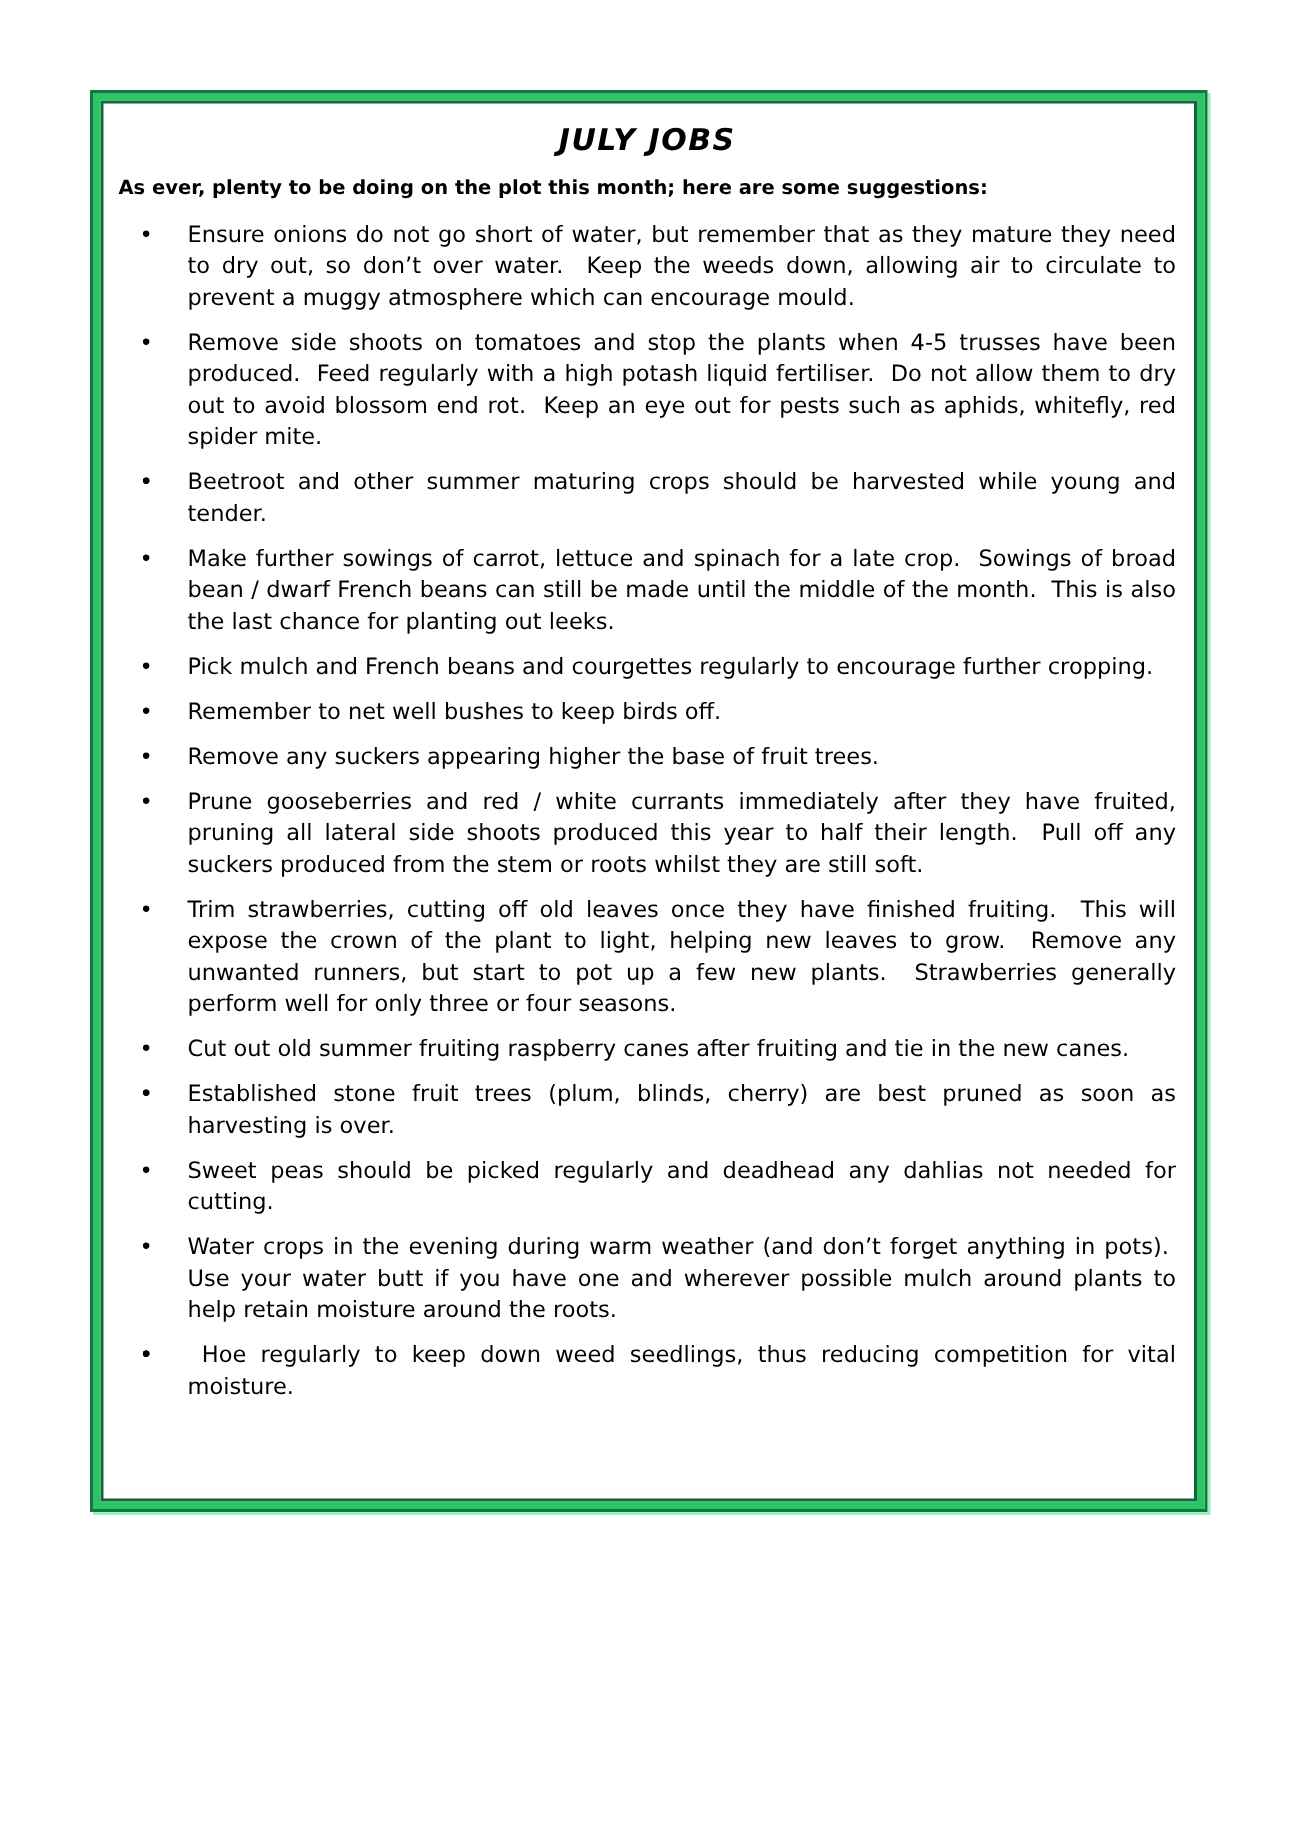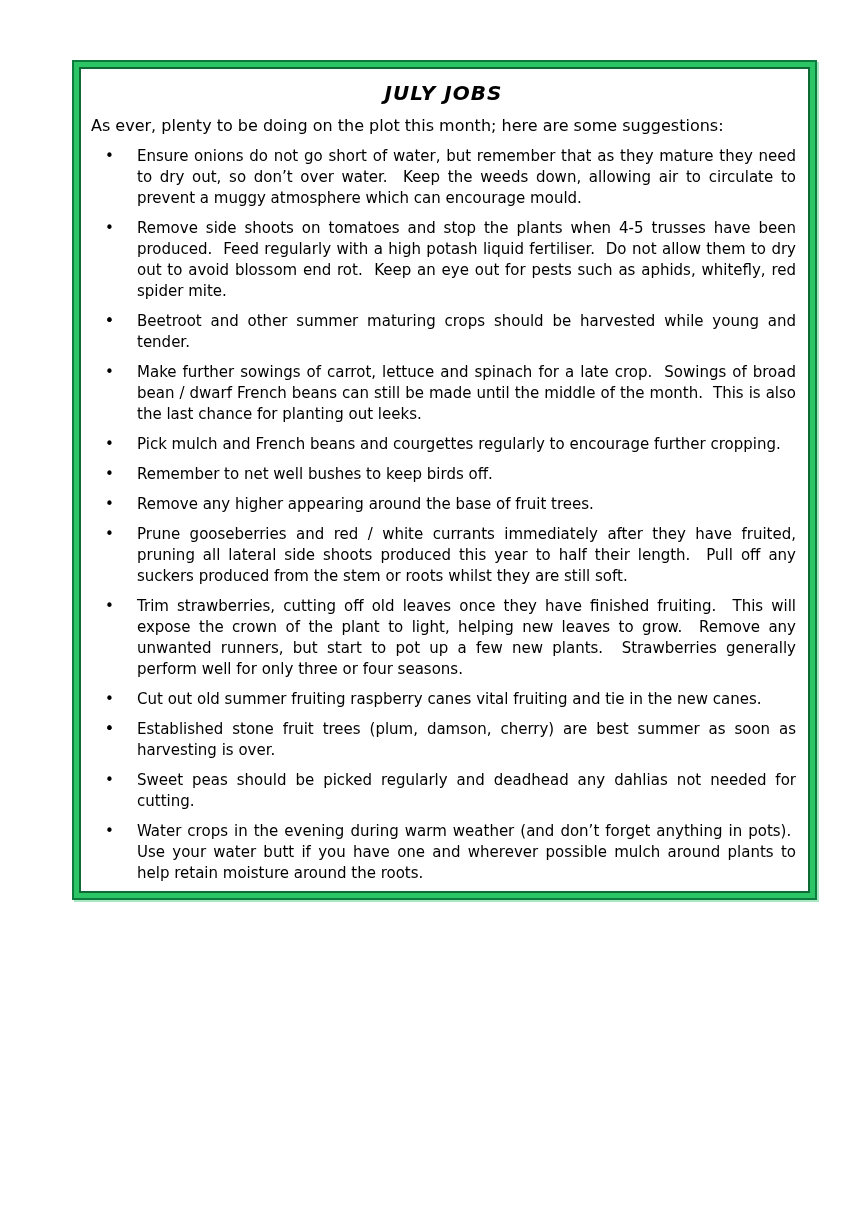--- a/index.html
+++ b/index.html
@@ -13,24 +13,24 @@
   }
   .page {
     position: relative;
     width: 868px;
     height: 1228px;
     background: #ffffff;
     overflow: hidden;
   }
   .frame-outer {
     position: absolute;
-    left: 72px;
+    left: 60px;
     top: 60px;
     width: 745px;
-    height: 840px;
+    height: 948px;
     box-sizing: border-box;
     border: 2px solid #0d7a3e;
     box-shadow: 2px 2px 0 0 #a9e8c2;
     background: #ffffff;
   }
   .frame-band {
     width: 100%;
     height: 100%;
     box-sizing: border-box;
     border: 5px solid #2bc565;
@@ -49,22 +49,23 @@
   h1.doc-title {
     margin: 4px 0 10px 0;
     text-align: center;
     font-size: 20px;
     font-weight: bold;
     font-style: italic;
     letter-spacing: 1px;
   }
   p.intro {
     margin: 0 0 10px 2px;
-    font-size: 16px;
+    font-size: 13px;
     line-height: 21px;
+    font-weight: bold;
   }
   ul.jobs {
     list-style: none;
     margin: 0;
     padding: 0;
   }
   ul.jobs li.job {
     position: relative;
     padding-left: 48px;
     padding-right: 2px;
@@ -123,45 +124,45 @@
     <span class="job-text">Pick mulch and French beans and courgettes regularly to encourage further cropping.</span>
   </li>
 
   <li class="job">
     <span class="bullet">•</span>
     <span class="job-text">Remember to net well bushes to keep birds off.</span>
   </li>
 
   <li class="job">
     <span class="bullet">•</span>
-    <span class="job-text">Remove any higher appearing around the base of fruit trees.</span>
+    <span class="job-text">Remove any suckers appearing higher the base of fruit trees.</span>
   </li>
 
   <li class="job">
     <span class="bullet">•</span>
     <span class="job-text">Prune gooseberries and red / white currants immediately after they have fruited, pruning all lateral side shoots produced this year to half their length.&nbsp; Pull off any suckers produced from the stem or roots whilst they are still soft.</span>
   </li>
 
   <li class="job">
     <span class="bullet">•</span>
     <span class="job-text">Trim strawberries, cutting off old leaves once they have finished fruiting.&nbsp; This will expose the crown of the plant to light, helping new leaves to grow.&nbsp; Remove any unwanted runners, but start to pot up a few new plants.&nbsp; Strawberries generally perform well for only three or four seasons.</span>
   </li>
 
   <li class="job">
     <span class="bullet">•</span>
-    <span class="job-text">Cut out old summer fruiting raspberry canes vital fruiting and tie in the new canes.</span>
+    <span class="job-text">Cut out old summer fruiting raspberry canes after fruiting and tie in the new canes.</span>
   </li>
 
   <li class="job">
     <span class="bullet">•</span>
   </li>
 
   <li class="job">
     <span class="bullet">•</span>
-    <span class="job-text">Established stone fruit trees (plum, damson, cherry) are best summer as soon as harvesting is over.</span>
+    <span class="job-text">Established stone fruit trees (plum, blinds, cherry) are best pruned as soon as harvesting is over.</span>
   </li>
 
   <li class="job">
     <span class="bullet">•</span>
     <span class="job-text">Sweet peas should be picked regularly and deadhead any dahlias not needed for cutting.</span>
   </li>
 
   <li class="job">
     <span class="bullet">•</span>
     <span class="job-text">Water crops in the evening during warm weather (and don’t forget anything in pots).&nbsp; Use your water butt if you have one and wherever possible mulch around plants to help retain moisture around the roots.</span>

